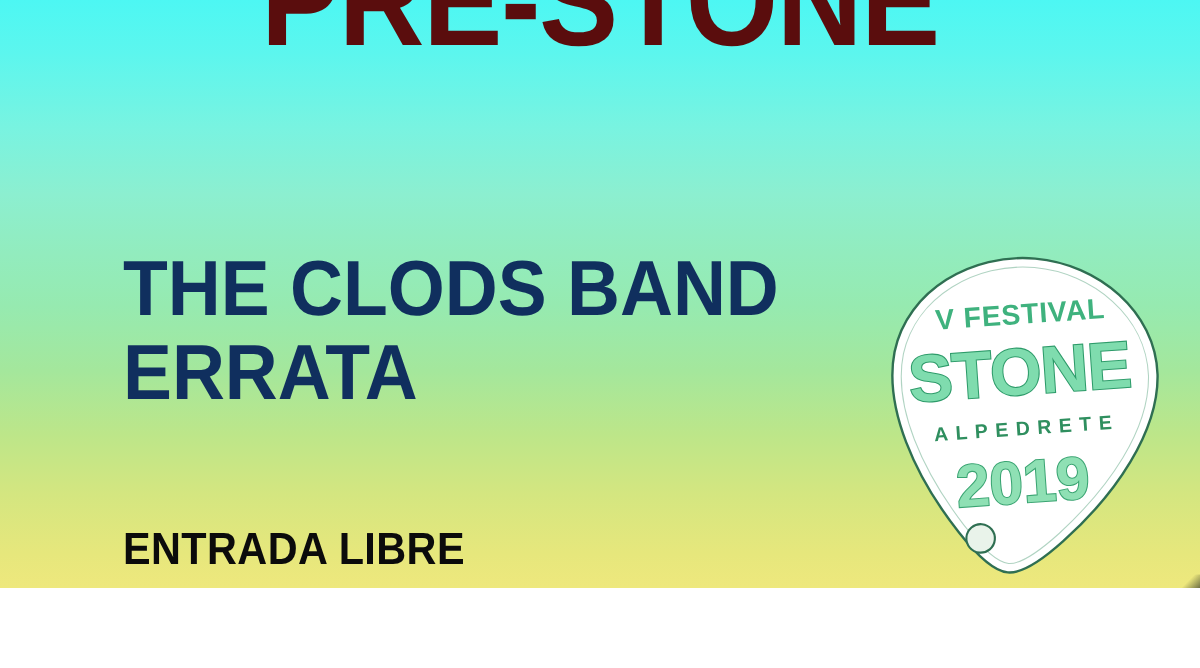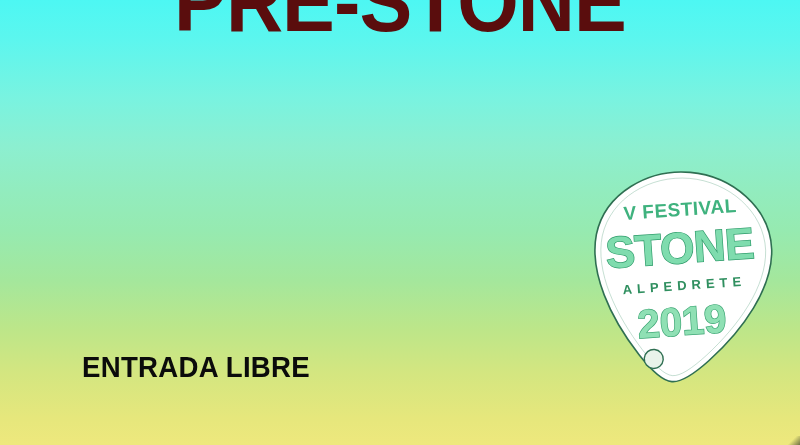--- a/index.html
+++ b/index.html
@@ -7,21 +7,21 @@
     padding: 0;
     background: #ffffff;
   }
   body {
     font-family: "Liberation Sans", sans-serif;
   }
 
   #poster {
     position: relative;
     width: 800px;
-    height: 445px;
+    height: 392px;
     overflow: hidden;
     background: linear-gradient(
         180deg,
         #4df7f3 0%,
         #5cf6ee 9%,
         #79f3e0 22%,
         #8cefd0 33%,
         #92ecbe 43%,
         #96eab0 52%,
         #a4e79c 63%,
@@ -148,20 +148,24 @@
     opacity: 0.85;
   }
 </style>
 </head>
 <body>
 
 <div id="poster">
 
   <div class="headline">PRE-STONE</div>
 
+  <div class="bands">
+    <div class="band-line">THE CLODS BAND</div>
+    <div class="band-line">ERRATA</div>
+  </div>
 
   <div class="admission">ENTRADA LIBRE</div>
 
   <div class="pick-badge">
     <svg viewBox="0 0 186 218" xmlns="http://www.w3.org/2000/svg">
       <defs>
         <clipPath id="pickClip">
           <path d="M 93 4
                    C 135 4, 176 32, 181 74
                    C 185 112, 160 156, 128 190

